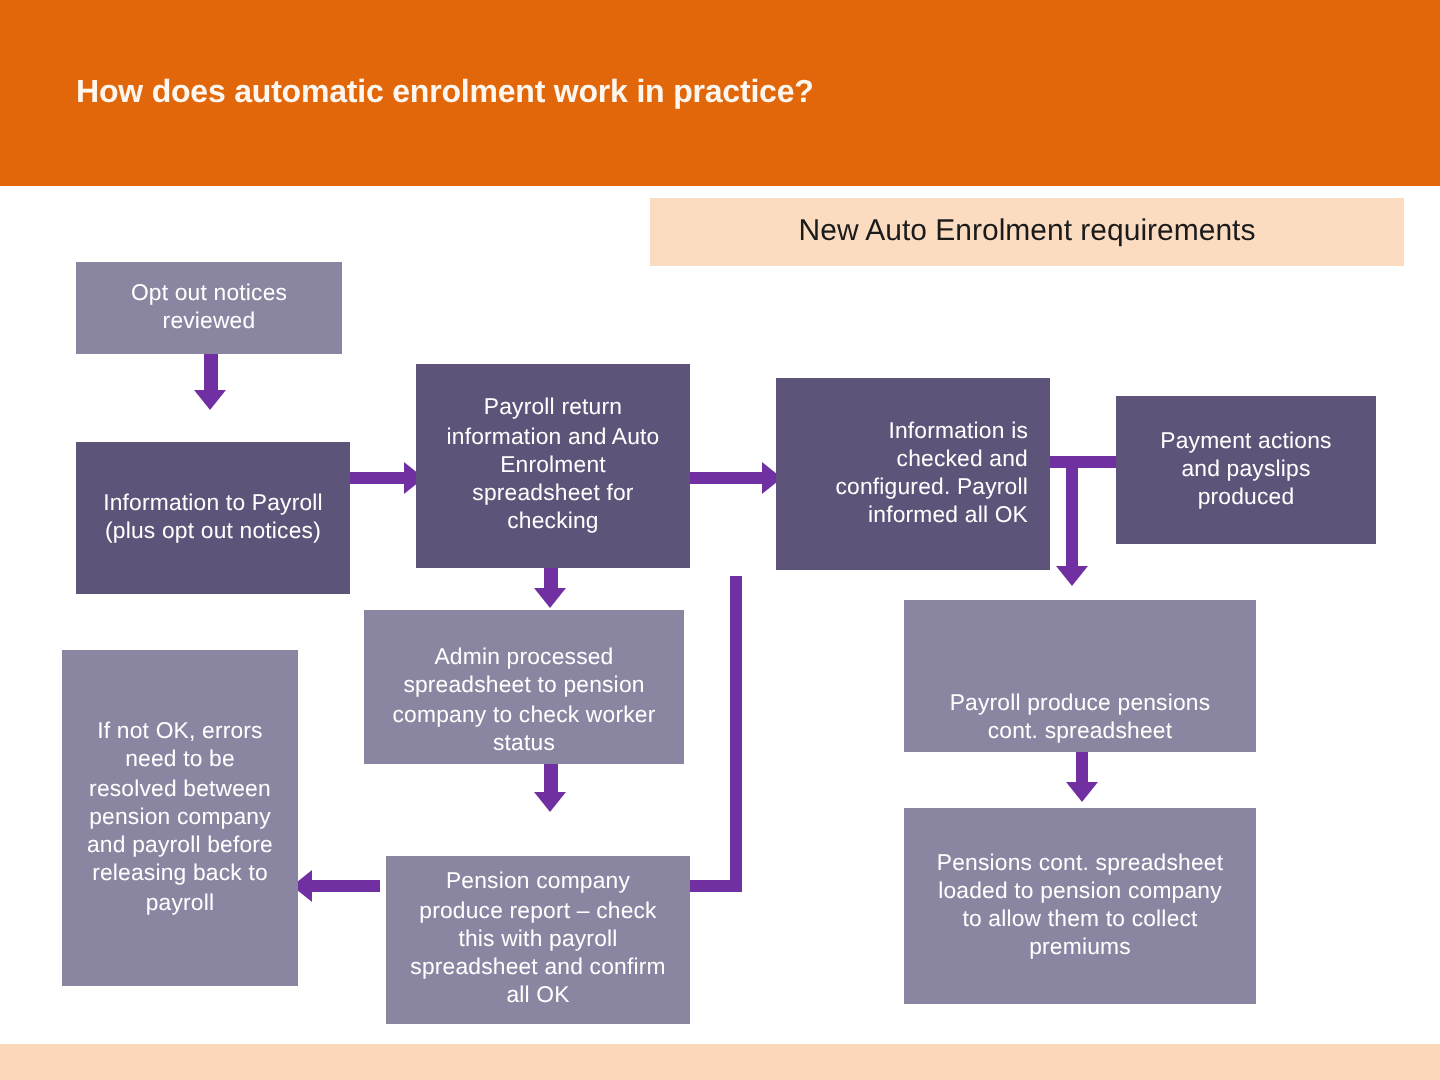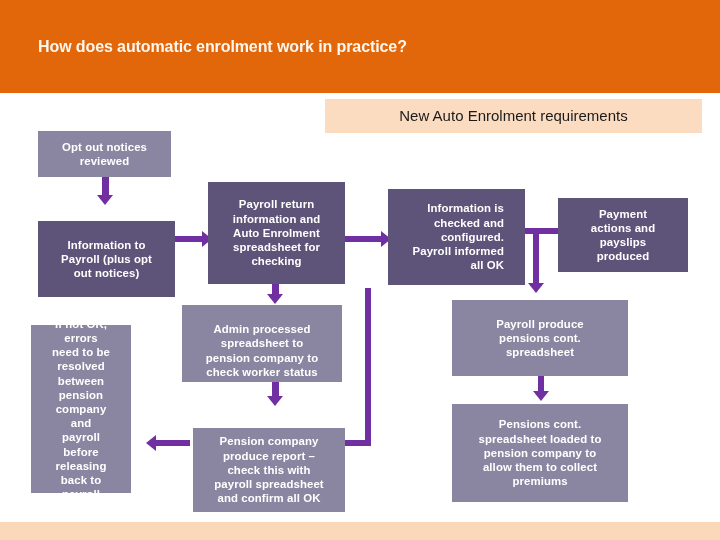--- a/index.html
+++ b/index.html
@@ -78,23 +78,23 @@
   
   .node {
     position: absolute;
     box-sizing: border-box;
     display: flex;
     align-items: center;
     justify-content: center;
     text-align: center;
     color: #ffffff;
     font-size: 11.4px;
-    font-weight: 700;
+    font-weight: 400;
     line-height: 14.2px;
-    padding: 3px 21px;
+    padding: 3px 11px;
     letter-spacing: 0.1px;
   }
   .node.light { background: #8a86a2; }
   .node.dark  { background: #5e5379; }
 
   
   .conn {
     position: absolute;
     background: #7130a1;
   }
@@ -162,41 +162,41 @@
   <div class="arrow down" style="left:533px; top:391px;"></div>
 
   <div class="node light" style="left:38px; top:131px; width:133px; height:46px;">
     <span>Opt out notices reviewed</span>
   </div>
 
   <div class="node dark" style="left:38px; top:221px; width:137px; height:76px;">
     <span>Information to Payroll (plus opt out notices)</span>
   </div>
 
-  <div class="node light" style="left:31px; top:325px; width:100px; height:168px;">
+  <div class="node light" style="left:31px; top:325px; width:118px; height:168px;">
     <span>If not OK, errors need to be resolved between pension company and payroll before releasing back to payroll</span>
   </div>
 
   <div class="node dark" style="left:208px; top:182px; width:137px; height:102px;">
     <span>Payroll return information and Auto Enrolment spreadsheet for checking</span>
   </div>
 
   <div class="node light" style="left:182px; top:305px; width:160px; height:77px;align-items:flex-end;">
     <span>Admin processed spreadsheet to pension company to check worker status</span>
   </div>
 
   <div class="node light" style="left:193px; top:428px; width:152px; height:84px;">
     <span>Pension company produce report – check this with payroll spreadsheet and confirm all OK</span>
   </div>
 
   <div class="node dark" style="left:388px; top:189px; width:137px; height:96px;text-align:right;">
     <span>Information is checked and configured. Payroll informed all OK</span>
   </div>
 
-  <div class="node light" style="left:452px; top:300px; width:176px; height:76px;">
+  <div class="node light" style="left:452px; top:300px; width:176px; height:76px;align-items:flex-end;">
     <span>Payroll produce pensions cont. spreadsheet</span>
   </div>
 
   <div class="node light" style="left:452px; top:404px; width:176px; height:98px;">
     <span>Pensions cont. spreadsheet loaded to pension company to allow them to collect premiums</span>
   </div>
 
   <div class="node dark" style="left:558px; top:198px; width:130px; height:74px;">
     <span>Payment actions and payslips produced</span>
   </div>

